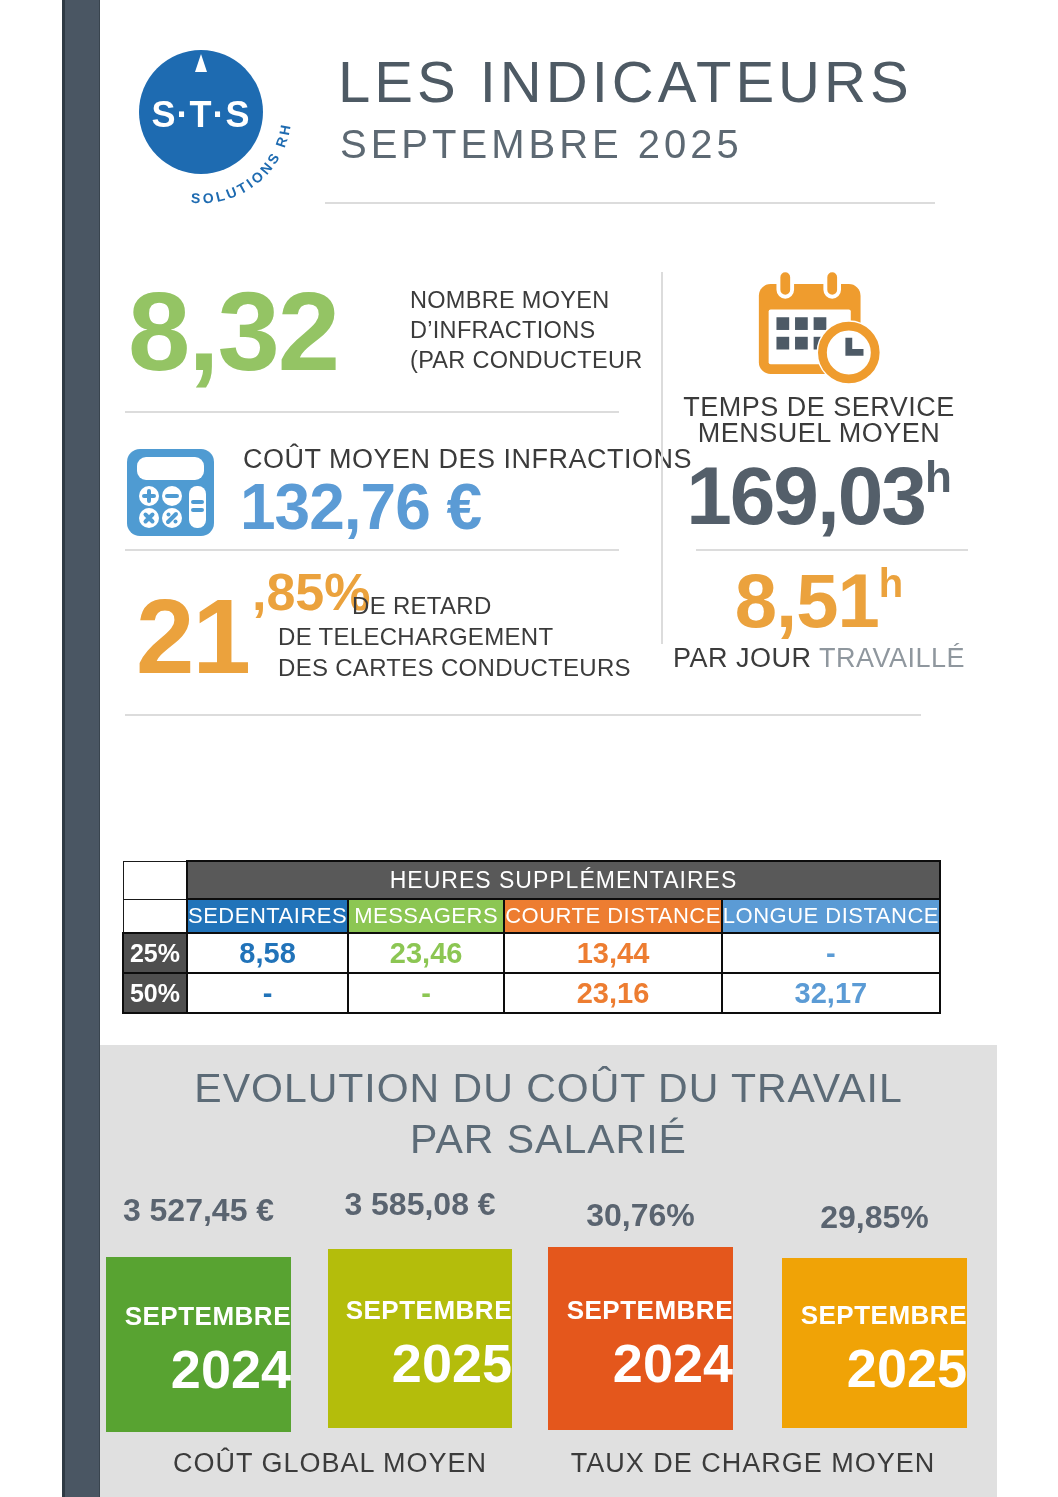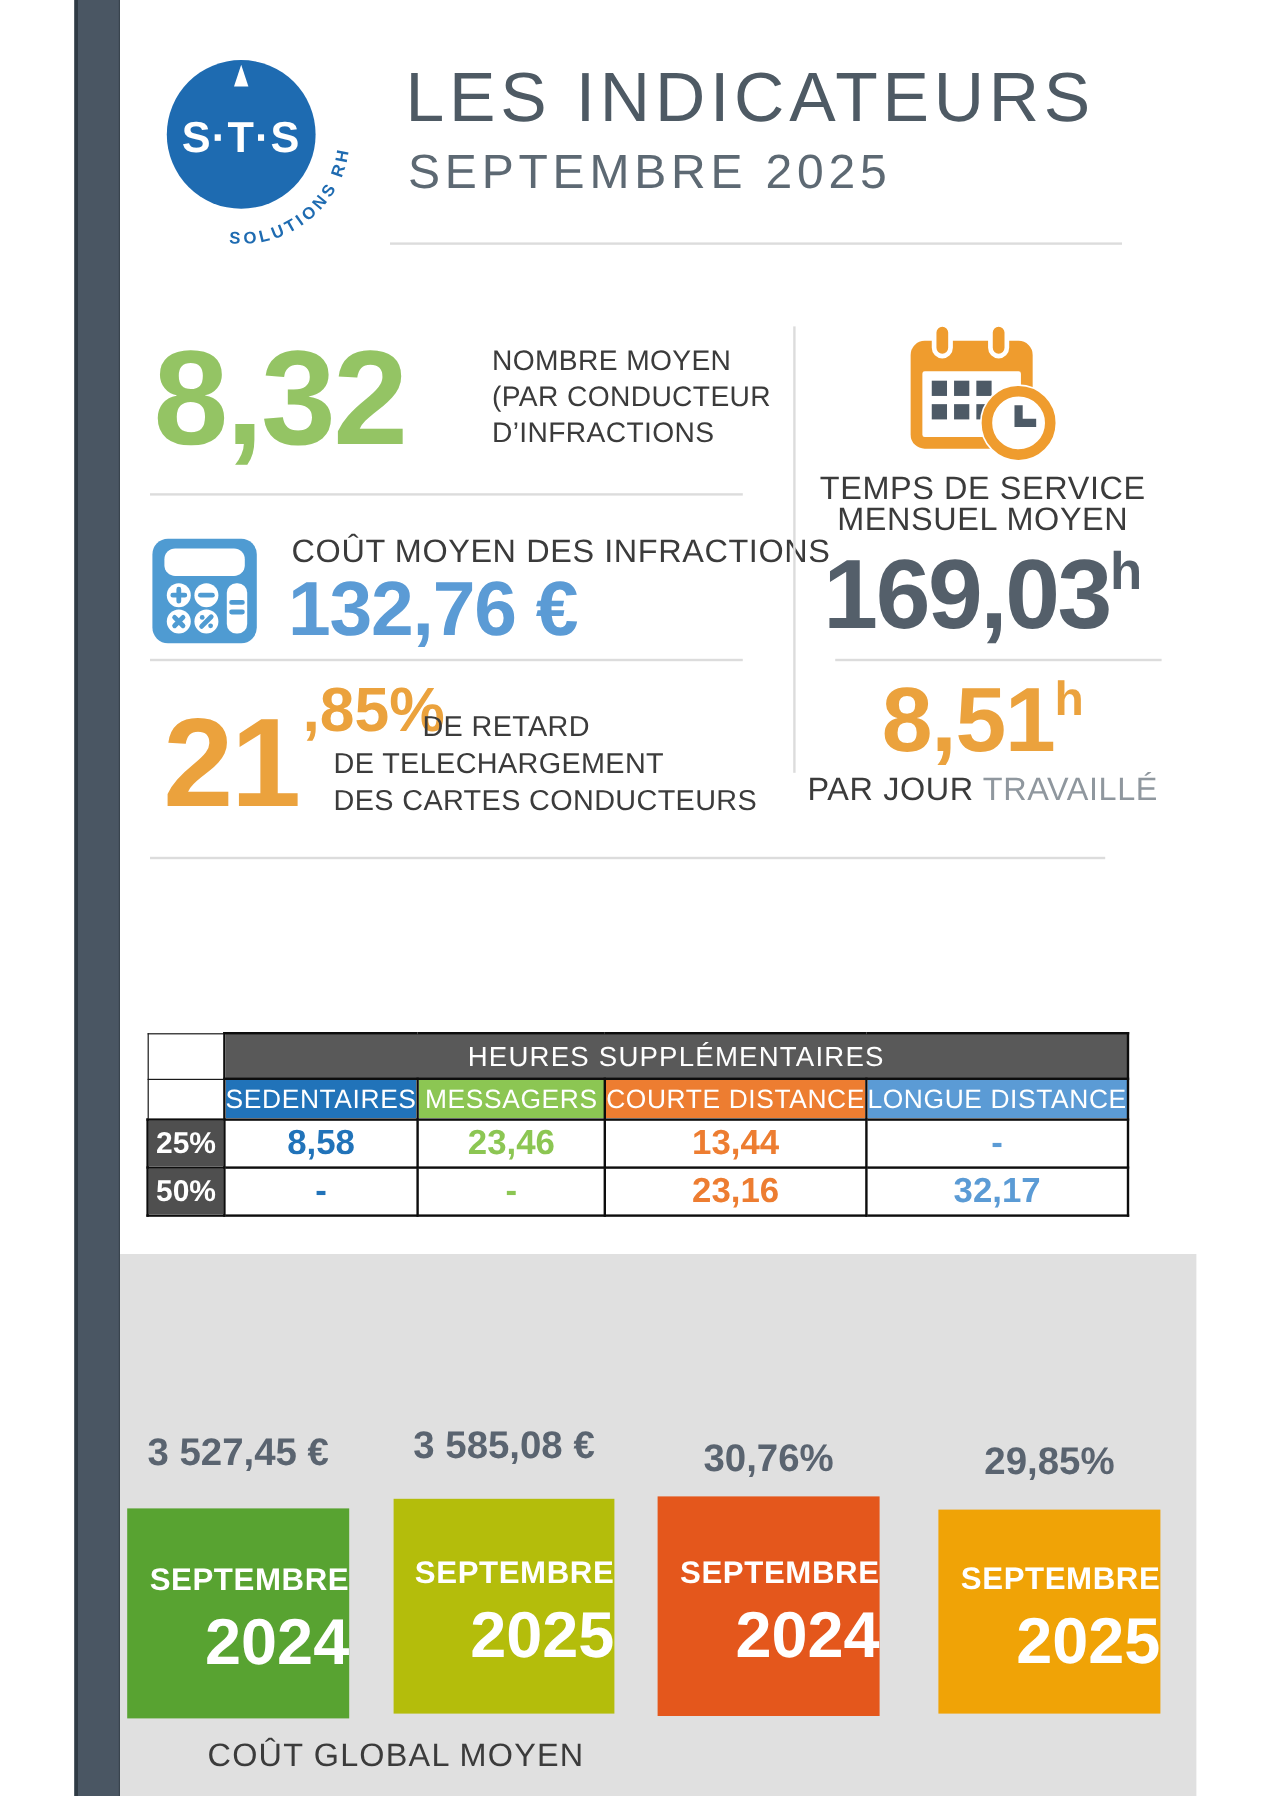--- a/index.html
+++ b/index.html
@@ -76,22 +76,22 @@
       <textPath href="#logo-arc" startOffset="4">SOLUTIONS RH</textPath>
     </text>
   </svg>
   <div class="title">LES INDICATEURS</div>
   <div class="subtitle">SEPTEMBRE 2025</div>
   <div class="hdiv" style="left:325px;top:202px;width:610px"></div>
 
   <div class="stat-big inf-value" style="color: rgb(148, 196, 100);">8,32</div>
   <div class="inf-label">
     <div>NOMBRE MOYEN</div>
+    <div>D’INFRACTIONS</div>
     <div>(PAR CONDUCTEUR</div>
-    <div>D’INFRACTIONS</div>
   </div>
   <div class="hdiv" style="left:125px;top:411px;width:494px"></div>
 
   <svg class="calc-icon" viewBox="0 0 90 90">
     <rect x="1" y="1" width="87" height="87" rx="13" fill="#4f9bd2"></rect>
     <rect x="11" y="9" width="67" height="23" rx="9" fill="#ffffff"></rect>
     <g fill="#ffffff">
       <circle cx="23" cy="48" r="10"></circle>
         <circle cx="46" cy="48" r="10"></circle>
       <circle cx="23" cy="70" r="10"></circle>
@@ -183,20 +183,24 @@
       <td class="rowlab">50%</td>
       <td class="val" style="color: rgb(33, 115, 185);">-</td>
       <td class="val" style="color: rgb(140, 198, 83);">-</td>
       <td class="val" style="color: rgb(237, 125, 49);">23,16</td>
       <td class="val" style="color: rgb(91, 155, 213);">32,17</td>
     </tr>
   </tbody>
     </table>
 
   <div class="evo">
+    <div class="evo-title">
+      <div>EVOLUTION DU COÛT DU TRAVAIL</div>
+      <div>PAR SALARIÉ</div>
+    </div>
 
     <div class="card-value" style="left:6px;width:185px;top:147px">3 527,45 €</div>
     <div class="card-value" style="left:228px;width:184px;top:141px">3 585,08 €</div>
     <div class="card-value" style="left:448px;width:185px;top:152px">30,76%</div>
     <div class="card-value" style="left:682px;width:185px;top:154px">29,85%</div>
 
     <div class="card" style="left: 6px; top: 212px; width: 185px; height: 175px; background-color: rgb(88, 163, 49);">
       <div class="month">SEPTEMBRE</div>
       <div class="year">2024</div>
     </div>
@@ -207,14 +211,15 @@
     <div class="card" style="left: 448px; top: 202px; width: 185px; height: 183px; background-color: rgb(228, 87, 28);">
       <div class="month">SEPTEMBRE</div>
       <div class="year">2024</div>
     </div>
     <div class="card" style="left: 682px; top: 213px; width: 185px; height: 170px; background-color: rgb(240, 163, 6);">
       <div class="month">SEPTEMBRE</div>
       <div class="year">2025</div>
     </div>
 
     <div class="caption" style="left:20px;width:420px">COÛT GLOBAL MOYEN</div>
+    <div class="caption" style="left:438px;width:430px">TAUX DE CHARGE MOYEN</div>
   </div>
 </div>
 
 </body></html>

